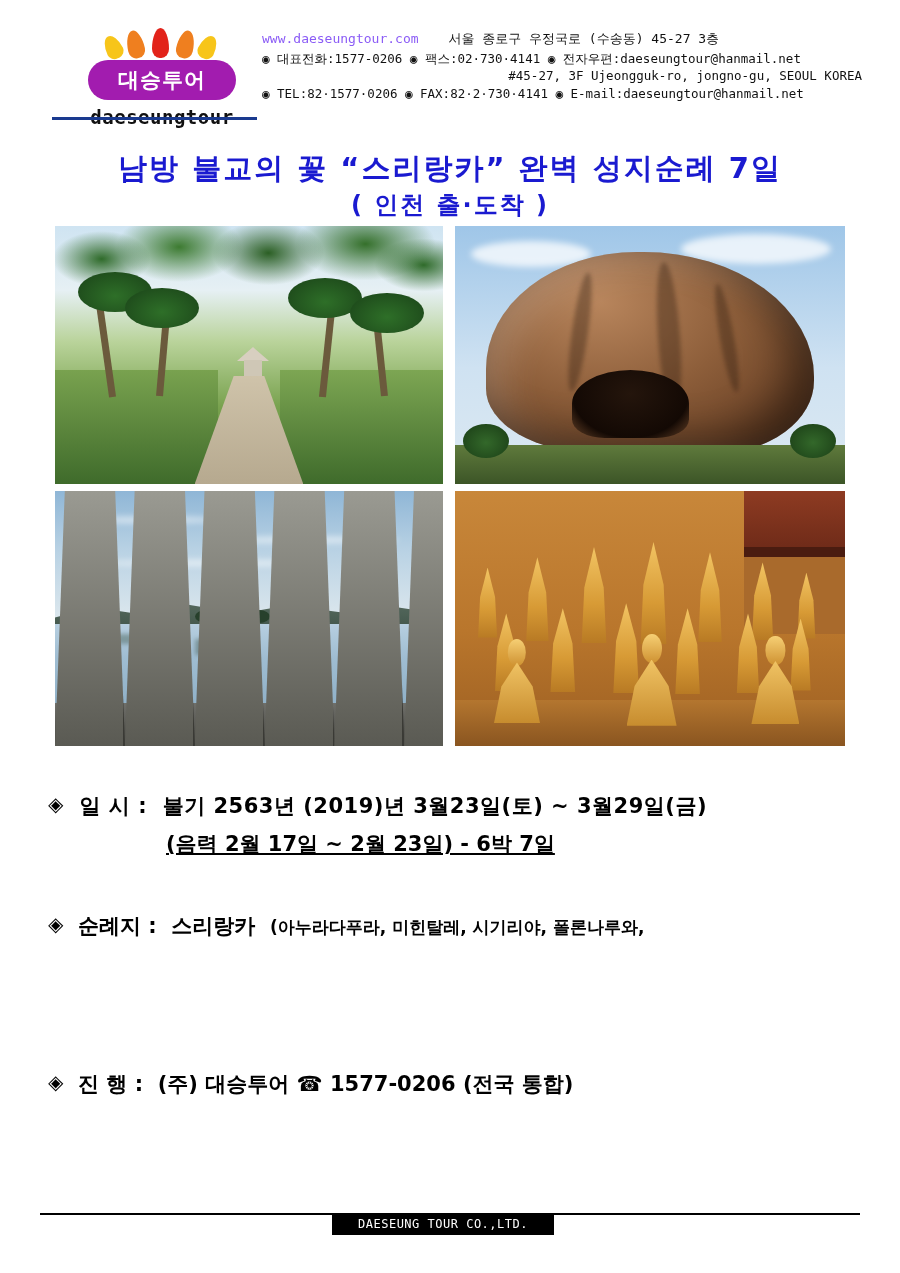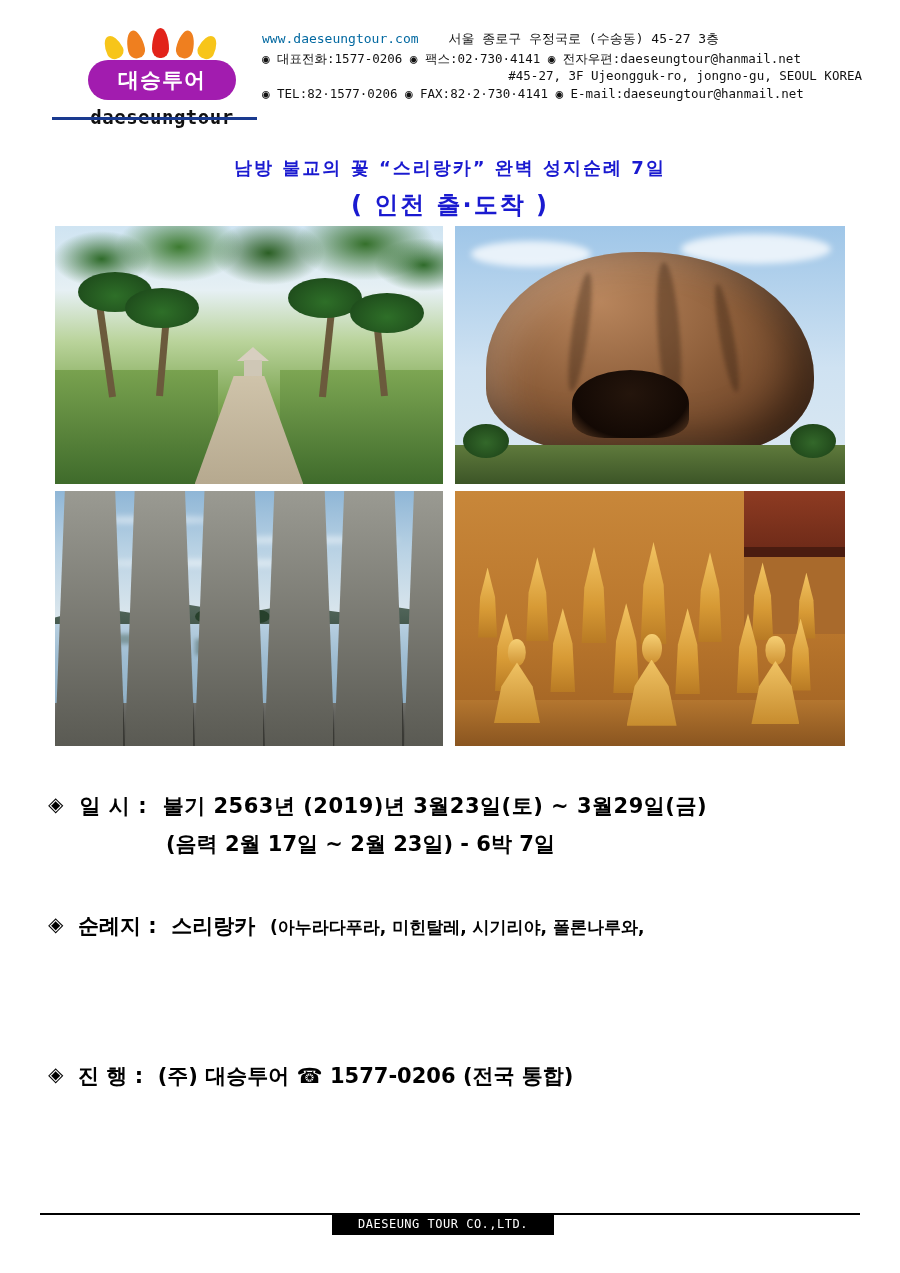--- a/index.html
+++ b/index.html
@@ -76,37 +76,37 @@
     position: absolute;
     left: 262px; top: 30px;
     width: 600px;
     font-family: "DejaVu Sans Mono", monospace;
     font-size: 12.5px;
     line-height: 17.5px;
     color: #111;
   }
   .contact-line { white-space: nowrap; }
   .contact-line.l1 { color: #1a3a8f; font-size: 13px; }
-  .contact-line.l1 .url { color:#0369a1; }
+  .contact-line.l1 .url { color:#8b5cf6; }
   .contact-line.l1 .addr { color:#111; margin-left: 22px; }
   .contact-line.l2 { margin-top: 2px; }
   .contact-line.l3, .contact-line.l4 { font-size: 12px; }
   .contact-line.l5 { text-align: right; }
   .contact-line.l6 { }
 
   
   .title-wrap {
     position: absolute;
     left: 0; top: 150px;
     width: 900px;
     text-align: center;
   }
   .title-main {
     color: #1a1ad0;
-    font-size: 18px;
+    font-size: 29px;
     font-weight: bold;
     letter-spacing: 2px;
     line-height: 36px;
     font-family: "DejaVu Sans", sans-serif;
   }
   .title-sub {
     color: #1a1ad0;
     font-size: 24px;
     font-weight: bold;
     letter-spacing: 2px;
@@ -229,29 +229,30 @@
   }
   .r1 { position:absolute; left: 48px; top: 12px; width: 820px; }
   .r1 .l1 {
     font-size: 21px; font-weight: bold; letter-spacing: 0.5px;
     white-space: nowrap;
   }
   .r1 .l2 {
     font-size: 21px; font-weight: bold;
     margin-top: 10px; margin-left: 118px;
     white-space: nowrap;
+    text-decoration: underline;
   }
 
   .r2 { position:absolute; left: 48px; top: 132px; width: 830px; }
   .r2 .l1 { font-size: 21px; font-weight: bold; white-space: nowrap; }
   .r2 .l1 .big { font-size: 21px; }
   .r2 .l1 .small { font-size: 17px; }
   .r2 .l2 { font-size: 17px; font-weight: bold; margin-top: 9px; margin-left: 190px; white-space: nowrap; }
 
-  .r3 { position:absolute; left: 48px; top: 282px; width: 830px; }
+  .r3 { position:absolute; left: 48px; top: 290px; width: 830px; }
   .r3 .l1 { font-size: 21px; font-weight: bold; white-space: nowrap; }
 
   
   .footer-rule {
     position:absolute; left: 40px; top: 1213px; width: 820px; height: 2px; background:#000;
   }
   .footer-badge {
     position:absolute; left: 332px; top: 1213px;
     width: 222px; height: 22px;
     background:#000; color:#fff;

